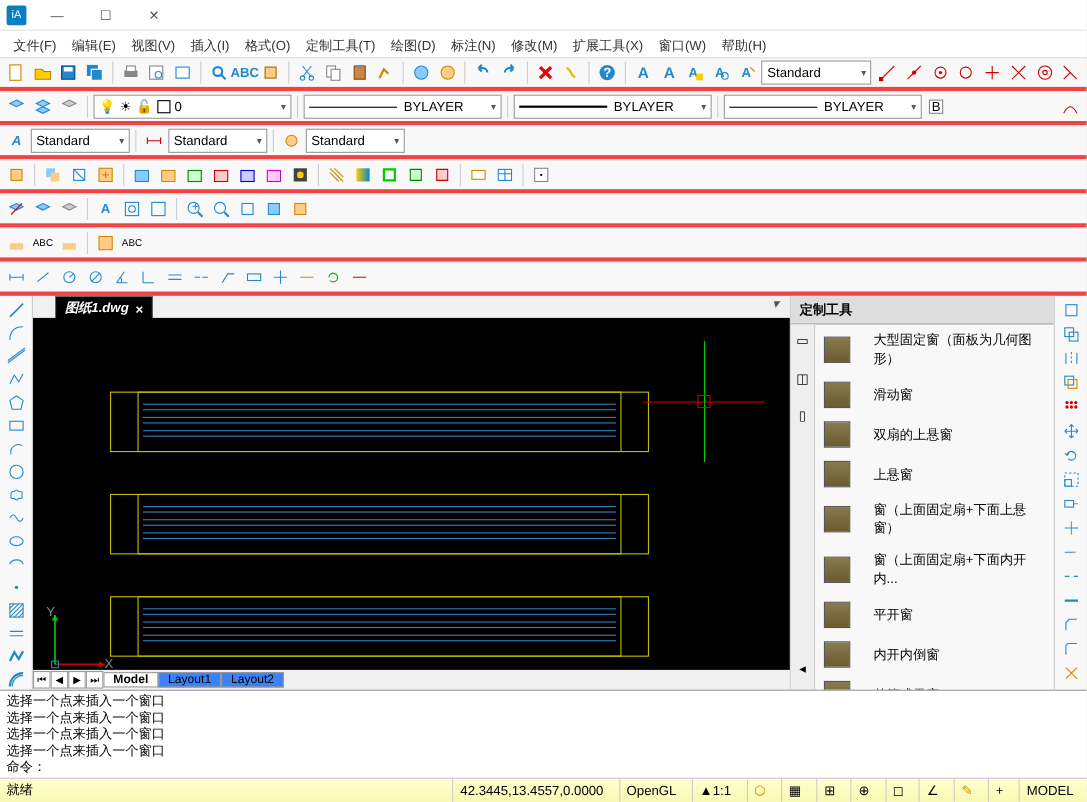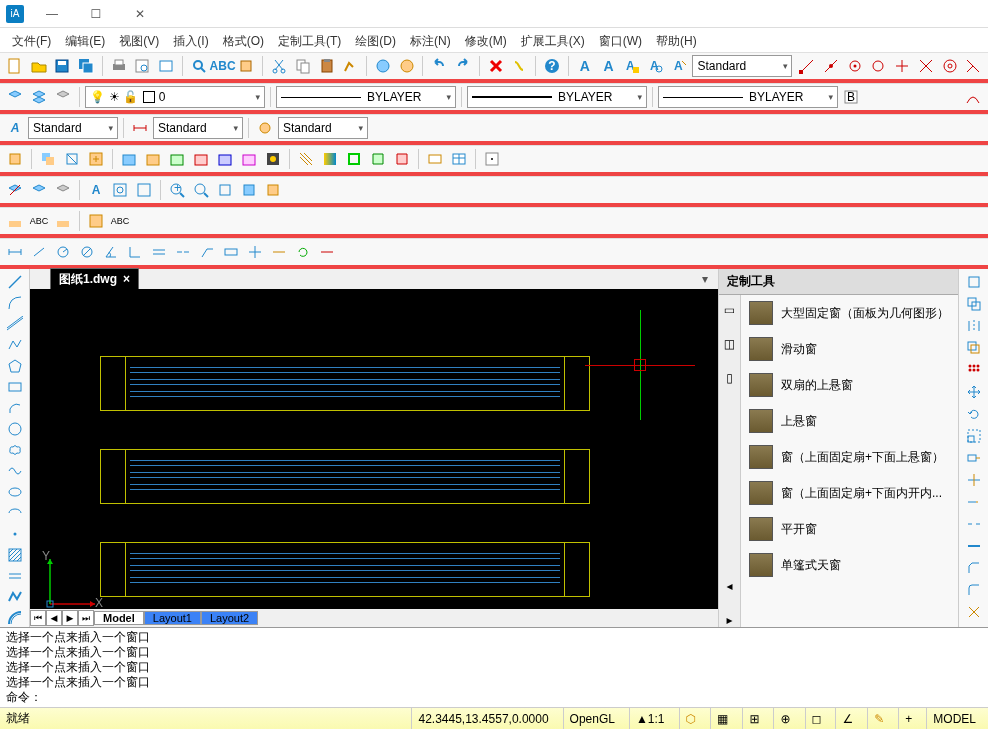--- a/index.html
+++ b/index.html
@@ -13,35 +13,35 @@
 .menubar span { padding: 2px 6px; color: #333; cursor: default; }
 .toolbar-row { background: #f8f8f8; border-top: 1px solid #e0e0e0; border-bottom: 4px solid #ef4444; display: flex; align-items: center; padding: 2px 4px; gap: 2px; min-height: 28px; }
 .tb-btn { width: 22px; height: 22px; display: flex; align-items: center; justify-content: center; border: 1px solid transparent; }
 .tb-sep { width: 1px; height: 20px; background: #ccc; margin: 0 3px; }
 .tb-combo { height: 22px; border: 1px solid #999; background: #fff; padding: 0 18px 0 4px; display: flex; align-items: center; min-width: 80px; position: relative; }
 .tb-combo::after { content: "▾"; position: absolute; right: 4px; color: #555; font-size: 9px; }
 .main-area { flex: 1; display: flex; min-height: 0; }
 .left-tools { width: 30px; background: #f8f8f8; border-right: 1px solid #ccc; display: flex; flex-direction: column; align-items: center; padding-top: 4px; gap: 3px; }
 .left-tools .tb-btn { width: 24px; height: 22px; }
 .center { flex: 1; display: flex; flex-direction: column; min-width: 0; }
-.doc-tabs { height: 20px; background: #f0f0f0; display: flex; align-items: center; }
+.doc-tabs { height: 20px; background: #f0f0f0; display: flex; align-items: flex-start; font-style: italic; }
 .doc-tab { background: #000; color: #fff; padding: 2px 8px; font-weight: bold; display: flex; align-items: center; gap: 6px; border: 1px solid #666; }
 .doc-tab .close { color: #fff; }
 .canvas { flex: 1; background: #000; position: relative; overflow: hidden; }
 .layout-tabs { height: 18px; background: #f0f0f0; display: flex; align-items: center; }
 .layout-tabs .nav { display: flex; }
 .layout-tabs .nav div { width: 16px; height: 16px; border: 1px solid #999; background: #fff; display:flex; align-items:center; justify-content:center; font-size:9px; }
 .layout-tabs .tab { padding: 0 8px; border: 1px solid #999; background: #3b82f6; font-size: 11px; }
 .layout-tabs .tab.active { background: #fff; font-weight: bold; }
 .right-panel { width: 240px; background: #f8f8f8; border-left: 1px solid #ccc; display: flex; flex-direction: column; }
 .rp-title { background: #ddd; padding: 4px 8px; font-weight: bold; border-bottom: 1px solid #aaa; }
 .rp-body { flex: 1; display: flex; }
 .rp-side { width: 22px; background: #eee; border-right: 1px solid #ccc; display: flex; flex-direction: column; align-items: center; padding-top: 8px; gap: 20px; }
 .rp-list { flex: 1; overflow-y: auto; }
-.rp-item { display: flex; align-items: center; padding: 6px 8px; gap: 8px; }
+.rp-item { display: flex; align-items: center; padding: 6px 8px; gap: 21px; }
 .rp-item .thumb { width: 24px; height: 24px; background: linear-gradient(#8a7a50,#6a5a30); border: 1px solid #555; flex-shrink: 0; }
 .far-right { width: 30px; background: #f8f8f8; border-left: 1px solid #ccc; display: flex; flex-direction: column; align-items: center; padding-top: 4px; gap: 4px; }
 .cmd-area { height: 80px; background: #fff; border-top: 1px solid #999; padding: 2px 6px; font-family: SimSun; overflow: hidden; }
 .cmd-area div { line-height: 15px; }
 .statusbar { height: 22px; background: linear-gradient(#fefed0,#fafab0); border-top: 1px solid #ccc; display: flex; align-items: center; padding: 0 6px; gap: 8px; }
 .statusbar .spacer { flex: 1; }
 .statusbar .cell { padding: 0 6px; border-left: 1px solid #ccc; height: 100%; display: flex; align-items: center; }
 svg { display: block; }
 
 .rect-outer { position: absolute; border: 1px solid #c0c000; }
@@ -818,20 +818,24 @@
         <div class="rp-item">
             <div class="thumb"></div>
             <span>窗（上面固定扇+下面内开内...</span>
           </div>
         <div class="rp-item">
             <div class="thumb"></div>
             <span>平开窗</span>
           </div>
         <div class="rp-item">
             <div class="thumb"></div>
+            <span>内开内倒窗</span>
+          </div>
+        <div class="rp-item">
+            <div class="thumb"></div>
             <span>单篷式天窗</span>
           </div>
       </div>
     </div>
   </div>
 
   <div class="far-right">
     <div class="tb-btn">
         <svg width="16" height="16">
           <rect x="3" y="3" width="10" height="10" fill="none" stroke="#28c"></rect>

